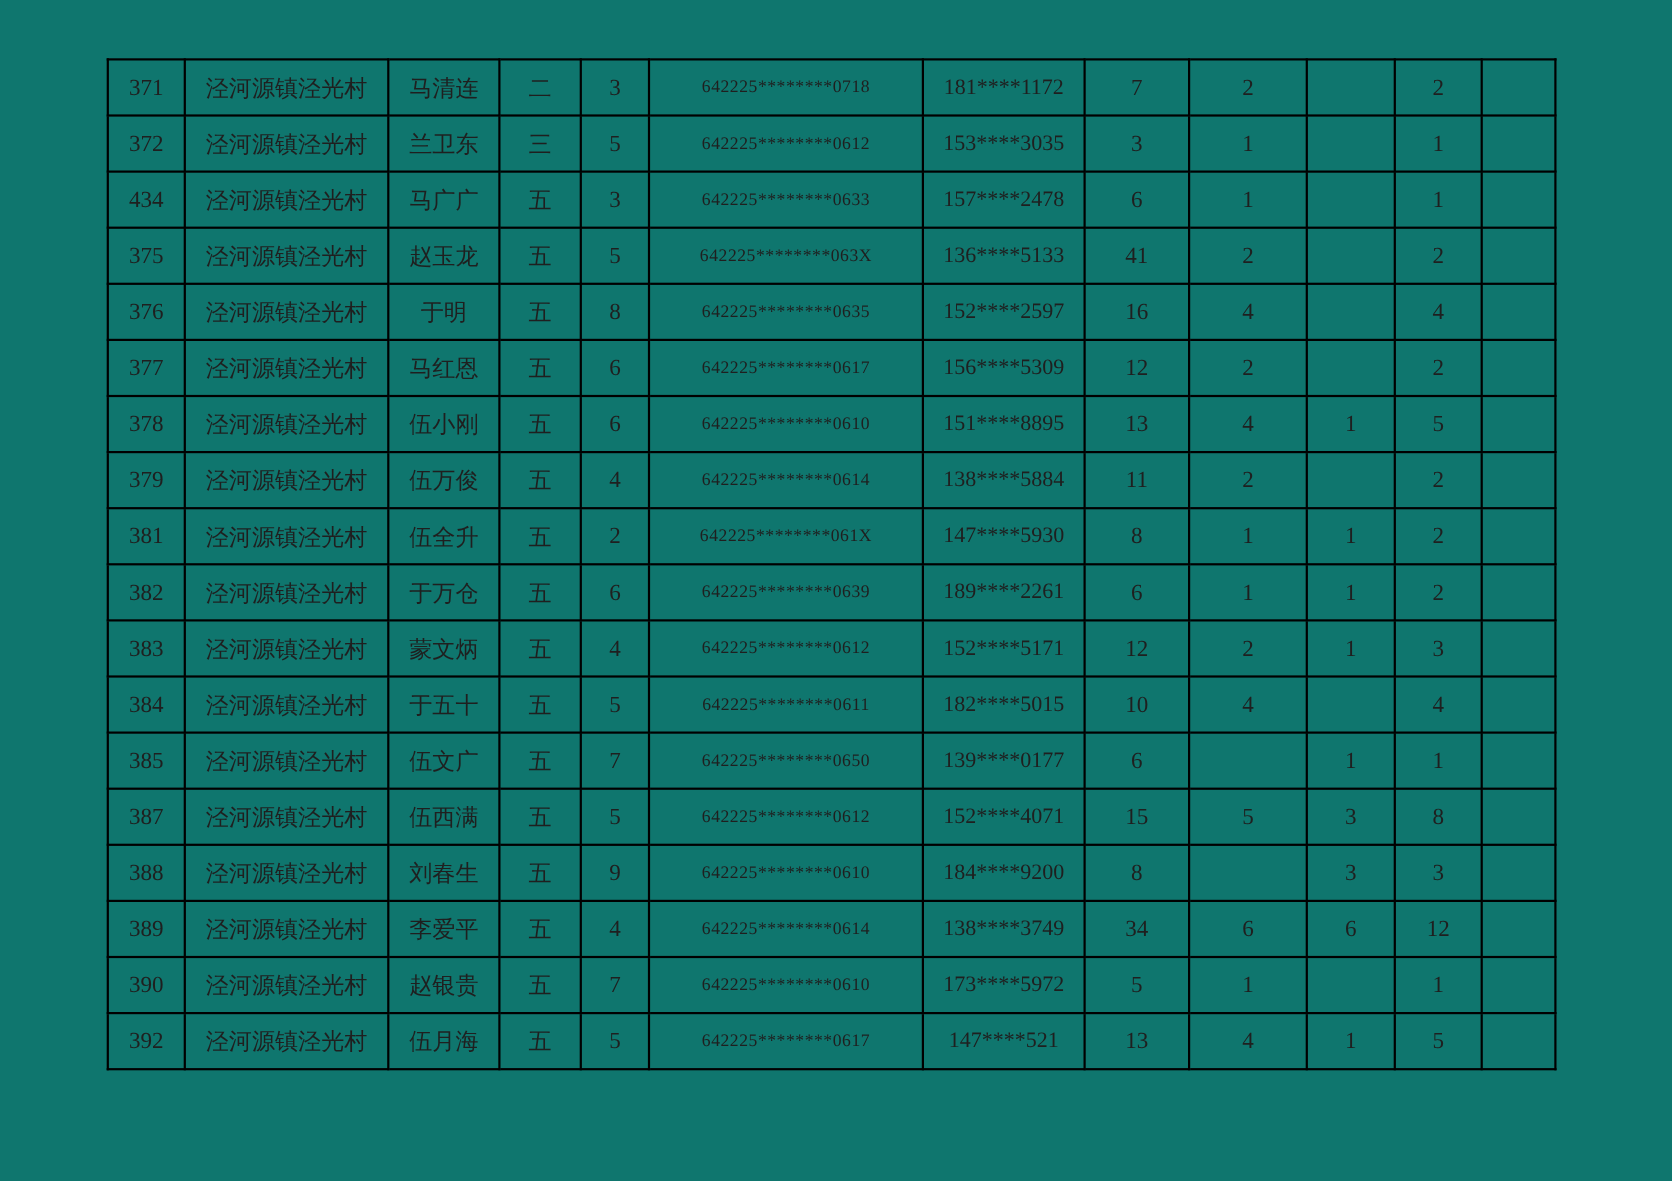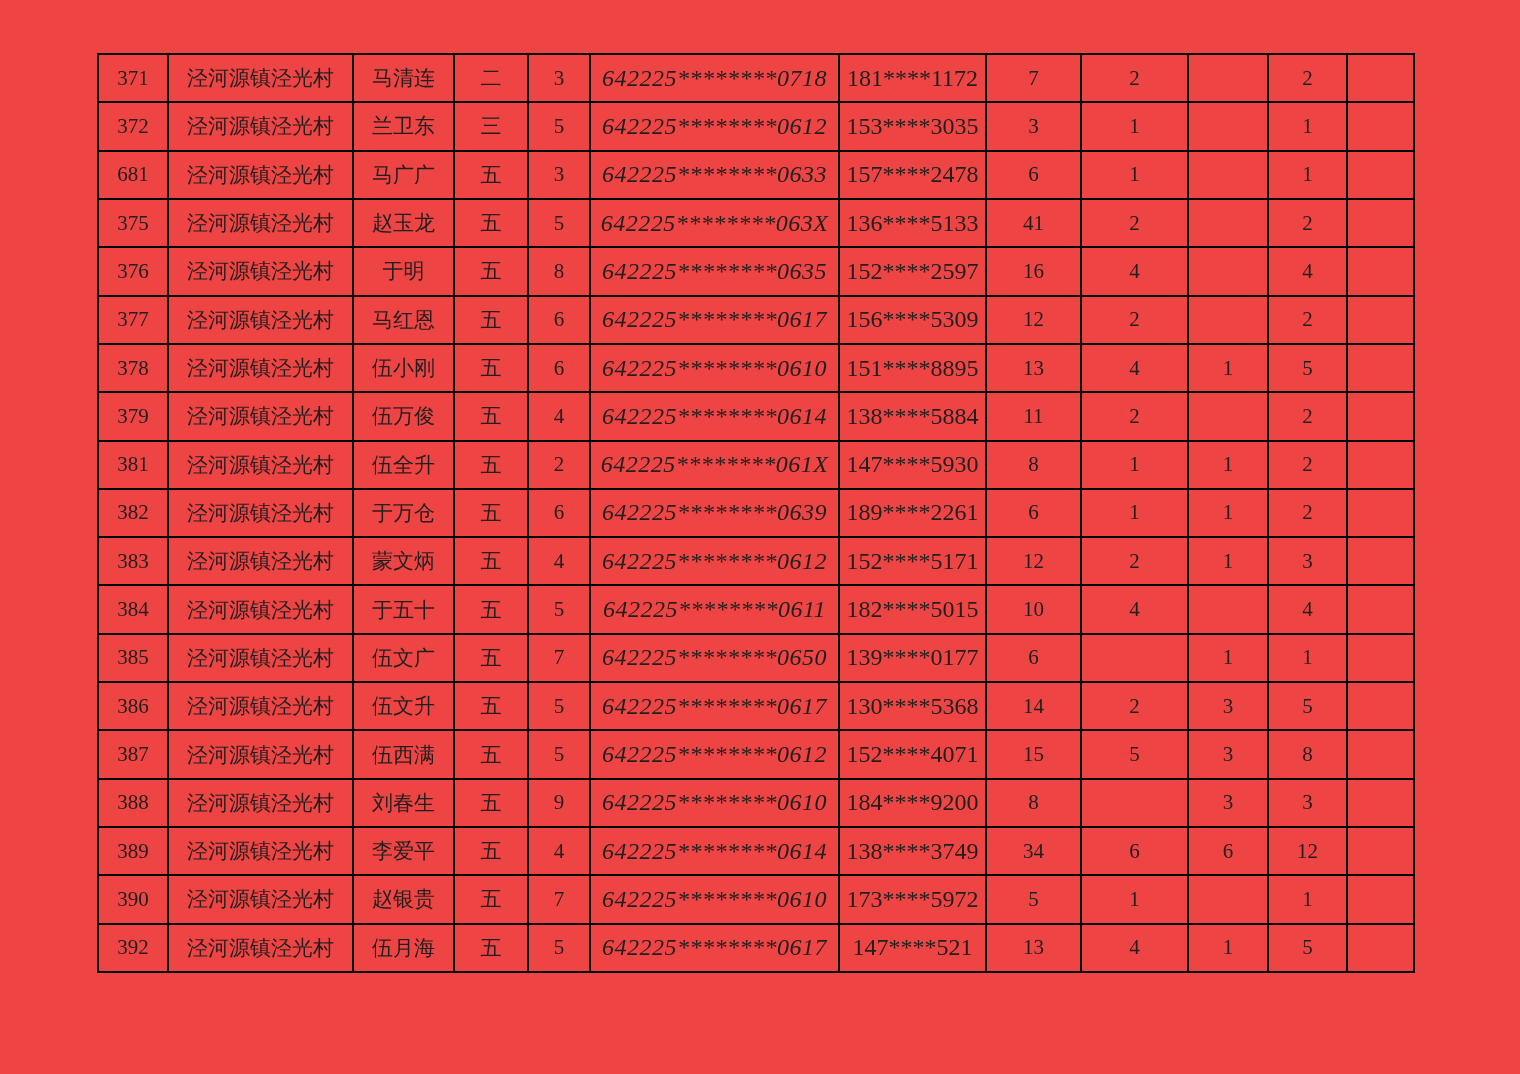--- a/index.html
+++ b/index.html
@@ -5,21 +5,21 @@
   html, body {
     margin: 0;
     padding: 0;
     background: #ffffff;
     font-family: "Liberation Serif", "DejaVu Serif", serif;
   }
   .page {
     position: relative;
     width: 1520px;
     height: 1074px;
-    background: #ef4444;
+    background: #0f766e;
     overflow: hidden;
   }
   table.roster {
     position: absolute;
     left: 97px;
     top: 53px;
     width: 1316px;
     height: 920px;
     border-collapse: collapse;
     table-layout: fixed;
@@ -28,26 +28,25 @@
     border: 2px solid #000000;
     text-align: center;
     vertical-align: middle;
     font-size: 21px;
     color: #1f1f1f;
     padding: 0;
     white-space: nowrap;
     overflow: hidden;
   }
   table.roster td.id-cell {
-    font-size: 24px;
+    font-size: 16px;
     letter-spacing: 0.5px;
-    font-style: italic;
   }
   table.roster td.phone-cell {
-    font-size: 24px;
+    font-size: 20px;
   }
 </style>
 </head>
 <body>
 
 <div class="page">
   <table class="roster">
     <colgroup>
       <col style="width:70px">
       <col style="width:185px">
@@ -85,21 +84,21 @@
           <td>5</td>
           <td class="id-cell">642225********0612</td>
           <td class="phone-cell">153****3035</td>
           <td>3</td>
           <td>1</td>
           <td></td>
           <td>1</td>
           <td></td>
         </tr>
         <tr>
-          <td>681</td>
+          <td>434</td>
           <td>泾河源镇泾光村</td>
           <td>马广广</td>
           <td>五</td>
           <td>3</td>
           <td class="id-cell">642225********0633</td>
           <td class="phone-cell">157****2478</td>
           <td>6</td>
           <td>1</td>
           <td></td>
           <td>1</td>
@@ -236,34 +235,20 @@
           <td>泾河源镇泾光村</td>
           <td>伍文广</td>
           <td>五</td>
           <td>7</td>
           <td class="id-cell">642225********0650</td>
           <td class="phone-cell">139****0177</td>
           <td>6</td>
           <td></td>
           <td>1</td>
           <td>1</td>
-          <td></td>
-        </tr>
-        <tr>
-          <td>386</td>
-          <td>泾河源镇泾光村</td>
-          <td>伍文升</td>
-          <td>五</td>
-          <td>5</td>
-          <td class="id-cell">642225********0617</td>
-          <td class="phone-cell">130****5368</td>
-          <td>14</td>
-          <td>2</td>
-          <td>3</td>
-          <td>5</td>
           <td></td>
         </tr>
         <tr>
           <td>387</td>
           <td>泾河源镇泾光村</td>
           <td>伍西满</td>
           <td>五</td>
           <td>5</td>
           <td class="id-cell">642225********0612</td>
           <td class="phone-cell">152****4071</td>

